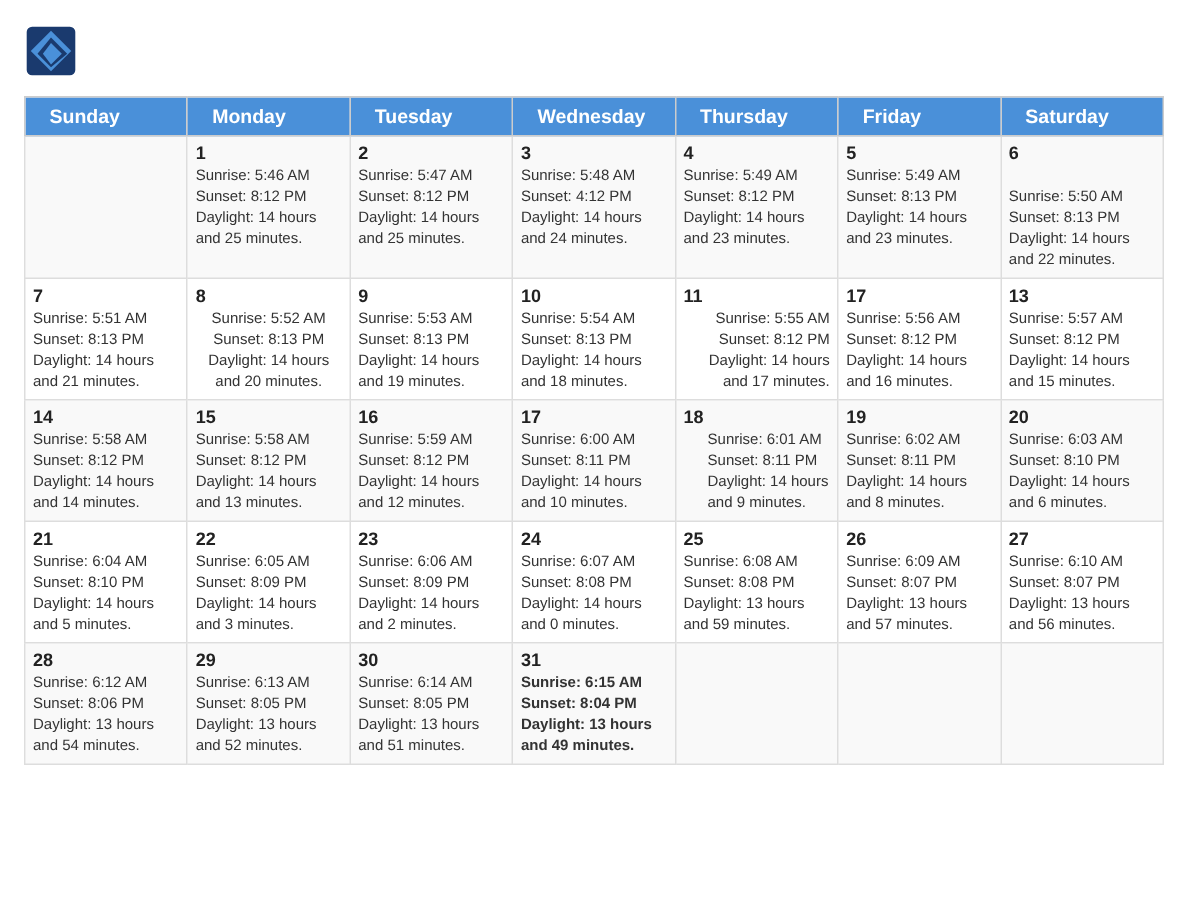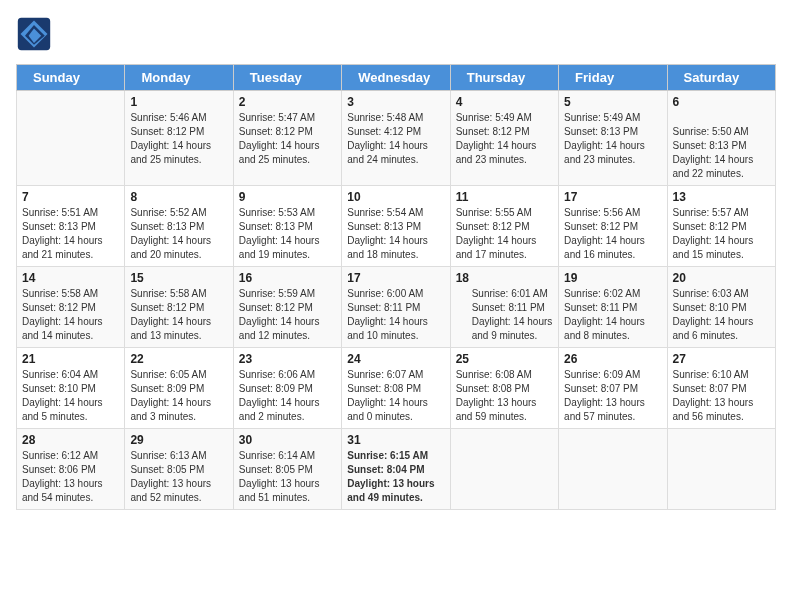--- a/index.html
+++ b/index.html
@@ -162,42 +162,42 @@
       <tr>
         <td>
           <div class="day-num">7</div>
           <div class="day-info" style="white-space: pre-line;">Sunrise: 5:51 AM
 Sunset: 8:13 PM
 Daylight: 14 hours
 and 21 minutes.</div>
         </td>
         <td>
           <div class="day-num">8</div>
-          <div class="day-info" style="white-space: pre-line;">Sunrise: 5:52 AM
+          <div class="day-info" style="white-space: pre-line; text-align: center;">Sunrise: 5:52 AM
 Sunset: 8:13 PM
 Daylight: 14 hours
 and 20 minutes.</div>
         </td>
         <td>
           <div class="day-num">9</div>
           <div class="day-info" style="white-space: pre-line;">Sunrise: 5:53 AM
 Sunset: 8:13 PM
 Daylight: 14 hours
 and 19 minutes.</div>
         </td>
         <td>
           <div class="day-num">10</div>
           <div class="day-info" style="white-space: pre-line;">Sunrise: 5:54 AM
 Sunset: 8:13 PM
 Daylight: 14 hours
 and 18 minutes.</div>
         </td>
         <td>
           <div class="day-num">11</div>
-          <div class="day-info" style="white-space: pre-line;">Sunrise: 5:55 AM
+          <div class="day-info" style="white-space: pre-line; text-align: right;">Sunrise: 5:55 AM
 Sunset: 8:12 PM
 Daylight: 14 hours
 and 17 minutes.</div>
         </td>
         <td>
           <div class="day-num">17</div>
           <div class="day-info" style="white-space: pre-line;">Sunrise: 5:56 AM
 Sunset: 8:12 PM
 Daylight: 14 hours
 and 16 minutes.</div>

